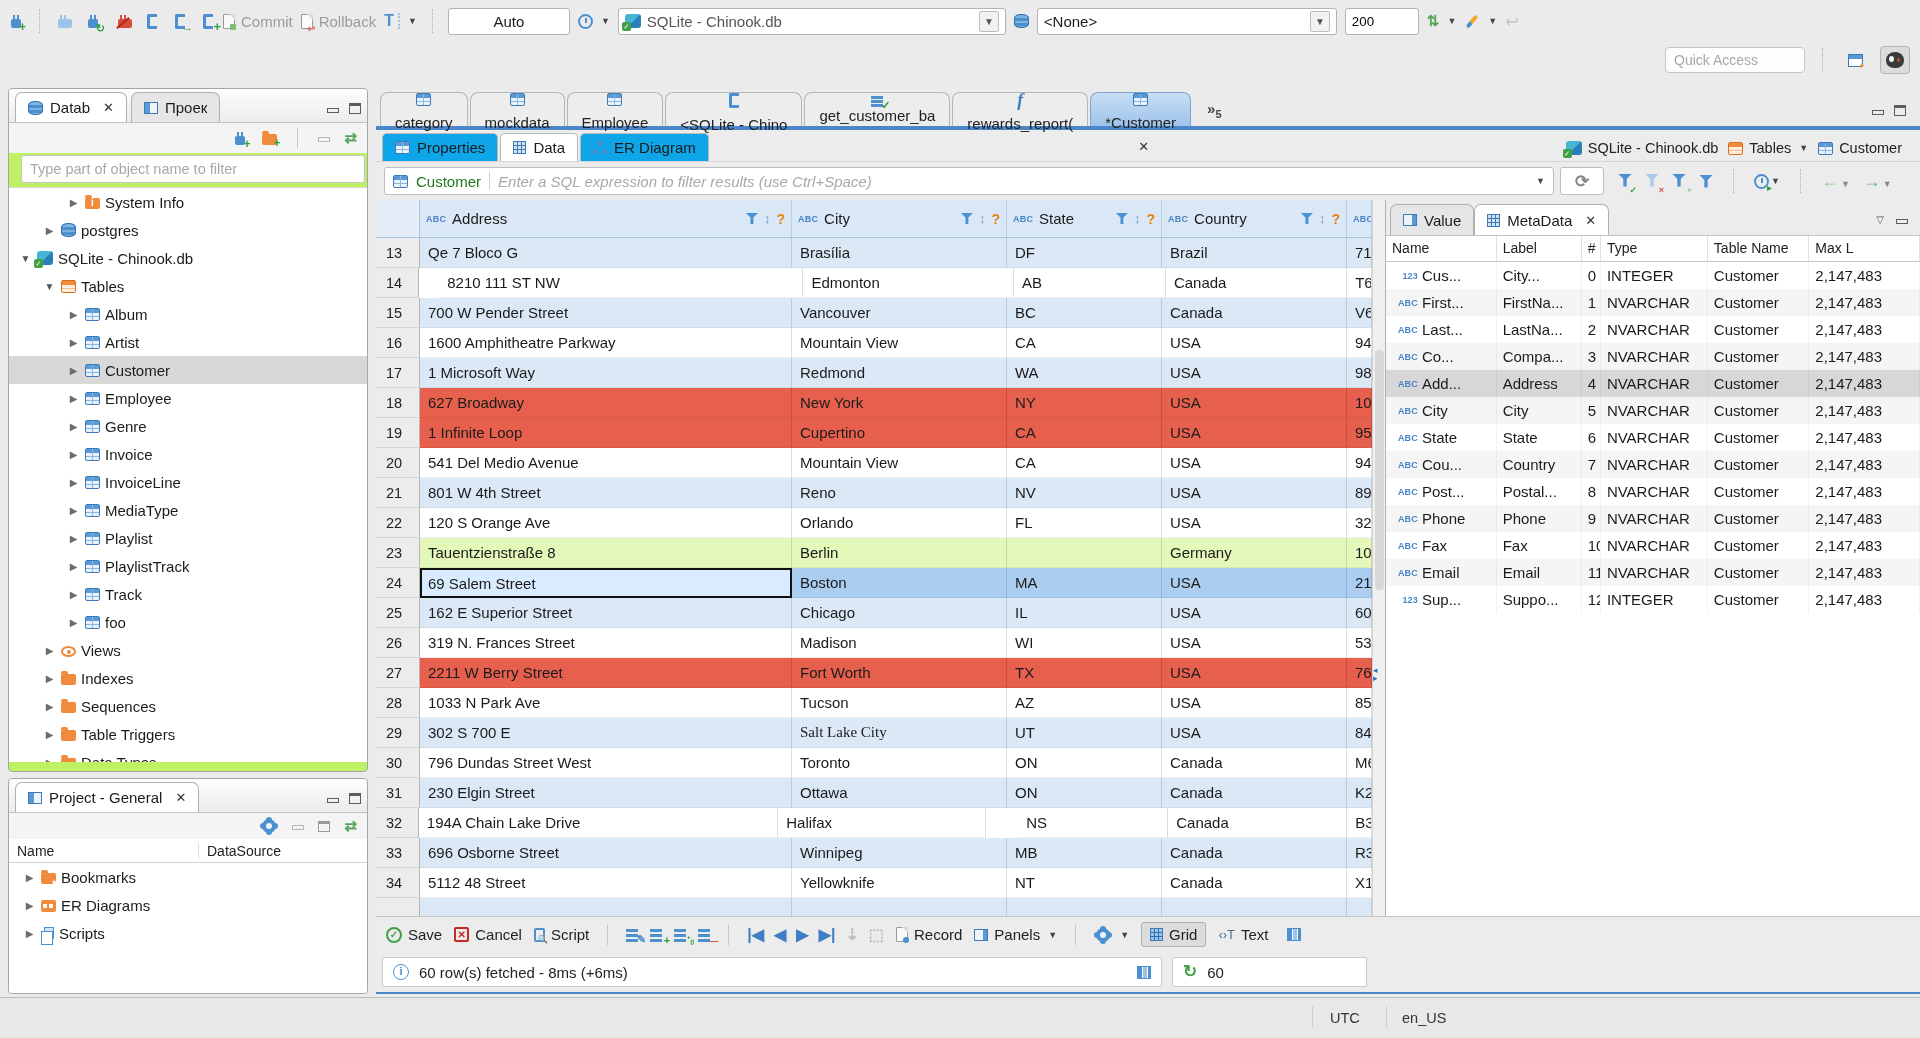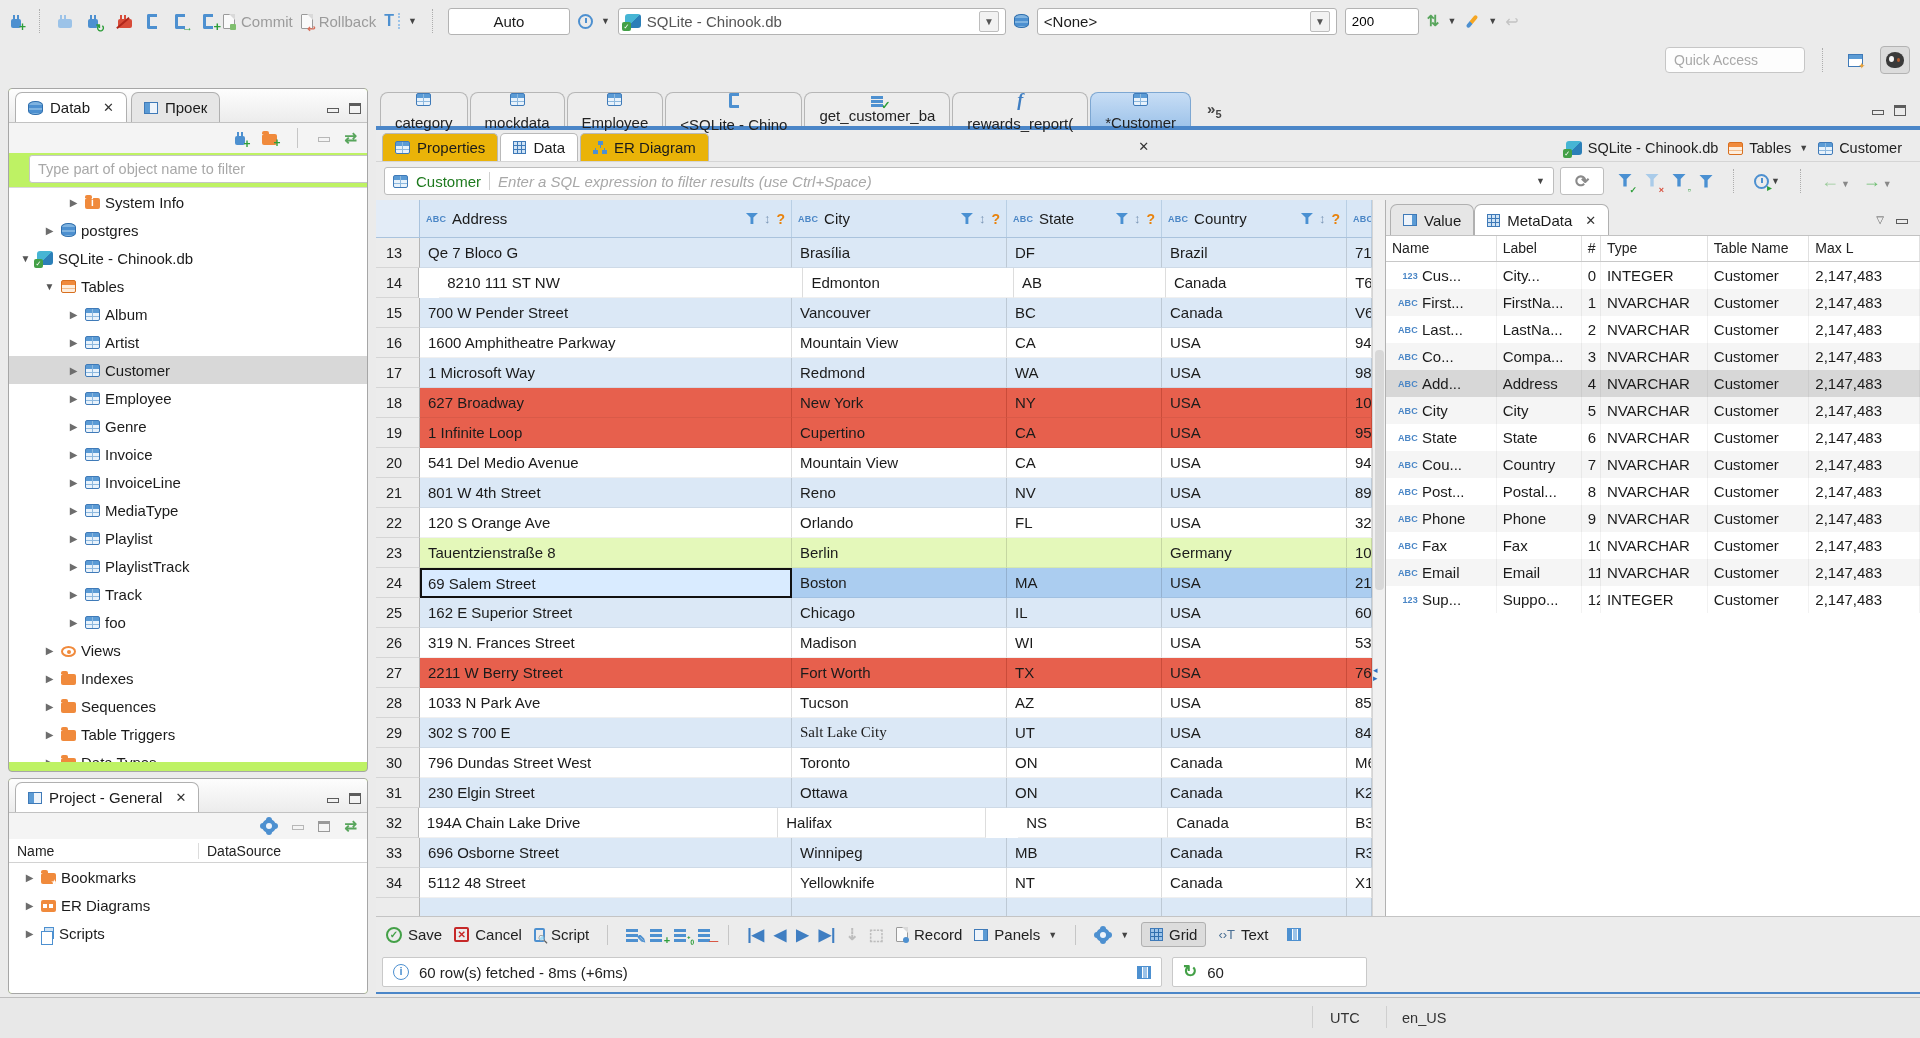--- a/index.html
+++ b/index.html
@@ -110,42 +110,42 @@
 
   
   .panel{position:absolute;background:#bef264;border:1px solid #a6a6a6;border-radius:4px;overflow:hidden;}
   #nav-panel{left:8px;top:88px;width:360px;height:684px;}
   #proj-panel{left:8px;top:778px;width:360px;height:216px;}
   .ptabbar{height:34px;background:linear-gradient(#fdfdfd,#ececec);border-bottom:1px solid #c2c2c2;display:flex;align-items:flex-end;padding:0 6px;gap:4px;}
   .ptab{height:30px;display:flex;align-items:center;gap:7px;padding:0 12px;border:1px solid #b0b0b0;border-bottom:none;border-radius:7px 7px 0 0;background:#e6e6e6;font-size:15px;}
   .ptab.active{background:#fff;}
   .ptabbar .winbtns{margin-left:auto;margin-bottom:8px;}
   .ptoolbar{height:30px;display:flex;align-items:center;justify-content:flex-end;gap:14px;padding:0 10px;background:#f4f4f4;}
-  .navfilter{display:block;width:344px;height:28px;margin:2px 20px 4px;border:1px solid #c6c6c6;border-radius:3px;background:#fff;padding:0 8px;font-size:14.5px;color:#333;}
+  .navfilter{display:block;width:344px;height:28px;margin:2px 12px 4px;border:1px solid #c6c6c6;border-radius:3px;background:#fff;padding:0 8px;font-size:14.5px;color:#333;}
   .navfilter::placeholder,#quick-access::placeholder,#sqlfilter::placeholder{color:#a8a8a8;}
   #nav-tree{background:#fff;height:575px;overflow:hidden;border-top:1px solid #d9d9d9;}
   .trow{height:28px;display:flex;align-items:center;gap:5px;white-space:nowrap;}
   .trow.sel{background:#d8d8d8;}
   .trow .lbl{font-size:15px;}
   #proj-head{height:24px;display:flex;align-items:center;background:#fff;border-bottom:1px solid #d2d2d2;font-size:14px;color:#222;}
   #proj-head .c1{width:190px;padding-left:8px;border-right:1px solid #dcdcdc;}
   #proj-head .c2{padding-left:8px;}
   #proj-rows{background:#fff;height:100%;}
 
   
   #editor{position:absolute;left:376px;top:88px;width:1544px;height:906px;background:#fff;border-bottom:3px solid #4b86c8;}
   #etabbar{height:38px;background:#ebebeb;display:flex;align-items:flex-end;padding:0 4px;}
   .etab{height:34px;display:flex;align-items:center;gap:8px;padding:0 14px;border:1px solid #b6b6b6;border-bottom:none;border-radius:8px 8px 0 0;background:#ededed;font-size:15px;color:#222;margin-right:2px;white-space:nowrap;flex-direction:column;}
   .etab.active{background:linear-gradient(#c7ddf5,#9fc4ea);border-color:#7da7d2;}
   .etab-overflow{margin-left:14px;margin-bottom:6px;font-weight:bold;color:#444;font-size:15px;}
   .etab-overflow sub{font-size:11px;}
   #etabbar .winbtns{margin-left:auto;margin-bottom:10px;margin-right:10px;}
   #blueline{height:4px;background:#4b86c8;}
   #subhdr{height:32px;background:#ececec;display:flex;align-items:flex-end;padding:0 6px;border-bottom:1px solid #d5d5d5;}
-  .stab{height:28px;display:flex;align-items:center;gap:7px;padding:0 12px;border:1px solid #b9b9b9;border-bottom:none;border-radius:5px 5px 0 0;background:#eab308;font-size:15px;}
+  .stab{height:28px;display:flex;align-items:center;gap:7px;padding:0 12px;border:1px solid #b9b9b9;border-bottom:none;border-radius:5px 5px 0 0;background:#0ea5e9;font-size:15px;}
   .stab.active{background:#fff;}
   #breadcrumb{margin-left:auto;display:flex;align-items:center;gap:10px;padding-right:12px;margin-bottom:5px;font-size:14.5px;color:#222;}
   .crumb{display:flex;align-items:center;gap:6px;}
   #filterrow{height:38px;background:#ececec;display:flex;align-items:center;padding:0 8px;gap:6px;}
   #filterbox{flex:none;width:1170px;height:28px;background:#fff;border:1px solid #bdbdbd;border-radius:3px;display:flex;align-items:center;padding:0 8px;gap:8px;}
   #filter-table{color:#1e7a1e;font-size:15px;}
   #filterbox .div{width:1px;height:18px;background:#d0d0d0;}
   #sqlfilter{flex:1;border:none;outline:none;font-style:italic;font-size:15px;color:#333;background:transparent;}
   #refreshbtn{width:44px;height:28px;background:#fff;border:1px solid #bdbdbd;border-radius:3px;display:flex;align-items:center;justify-content:center;color:#8a8a8a;font-size:17px;font-weight:bold;}
   .ficons{display:flex;align-items:center;gap:13px;margin-left:8px;}

